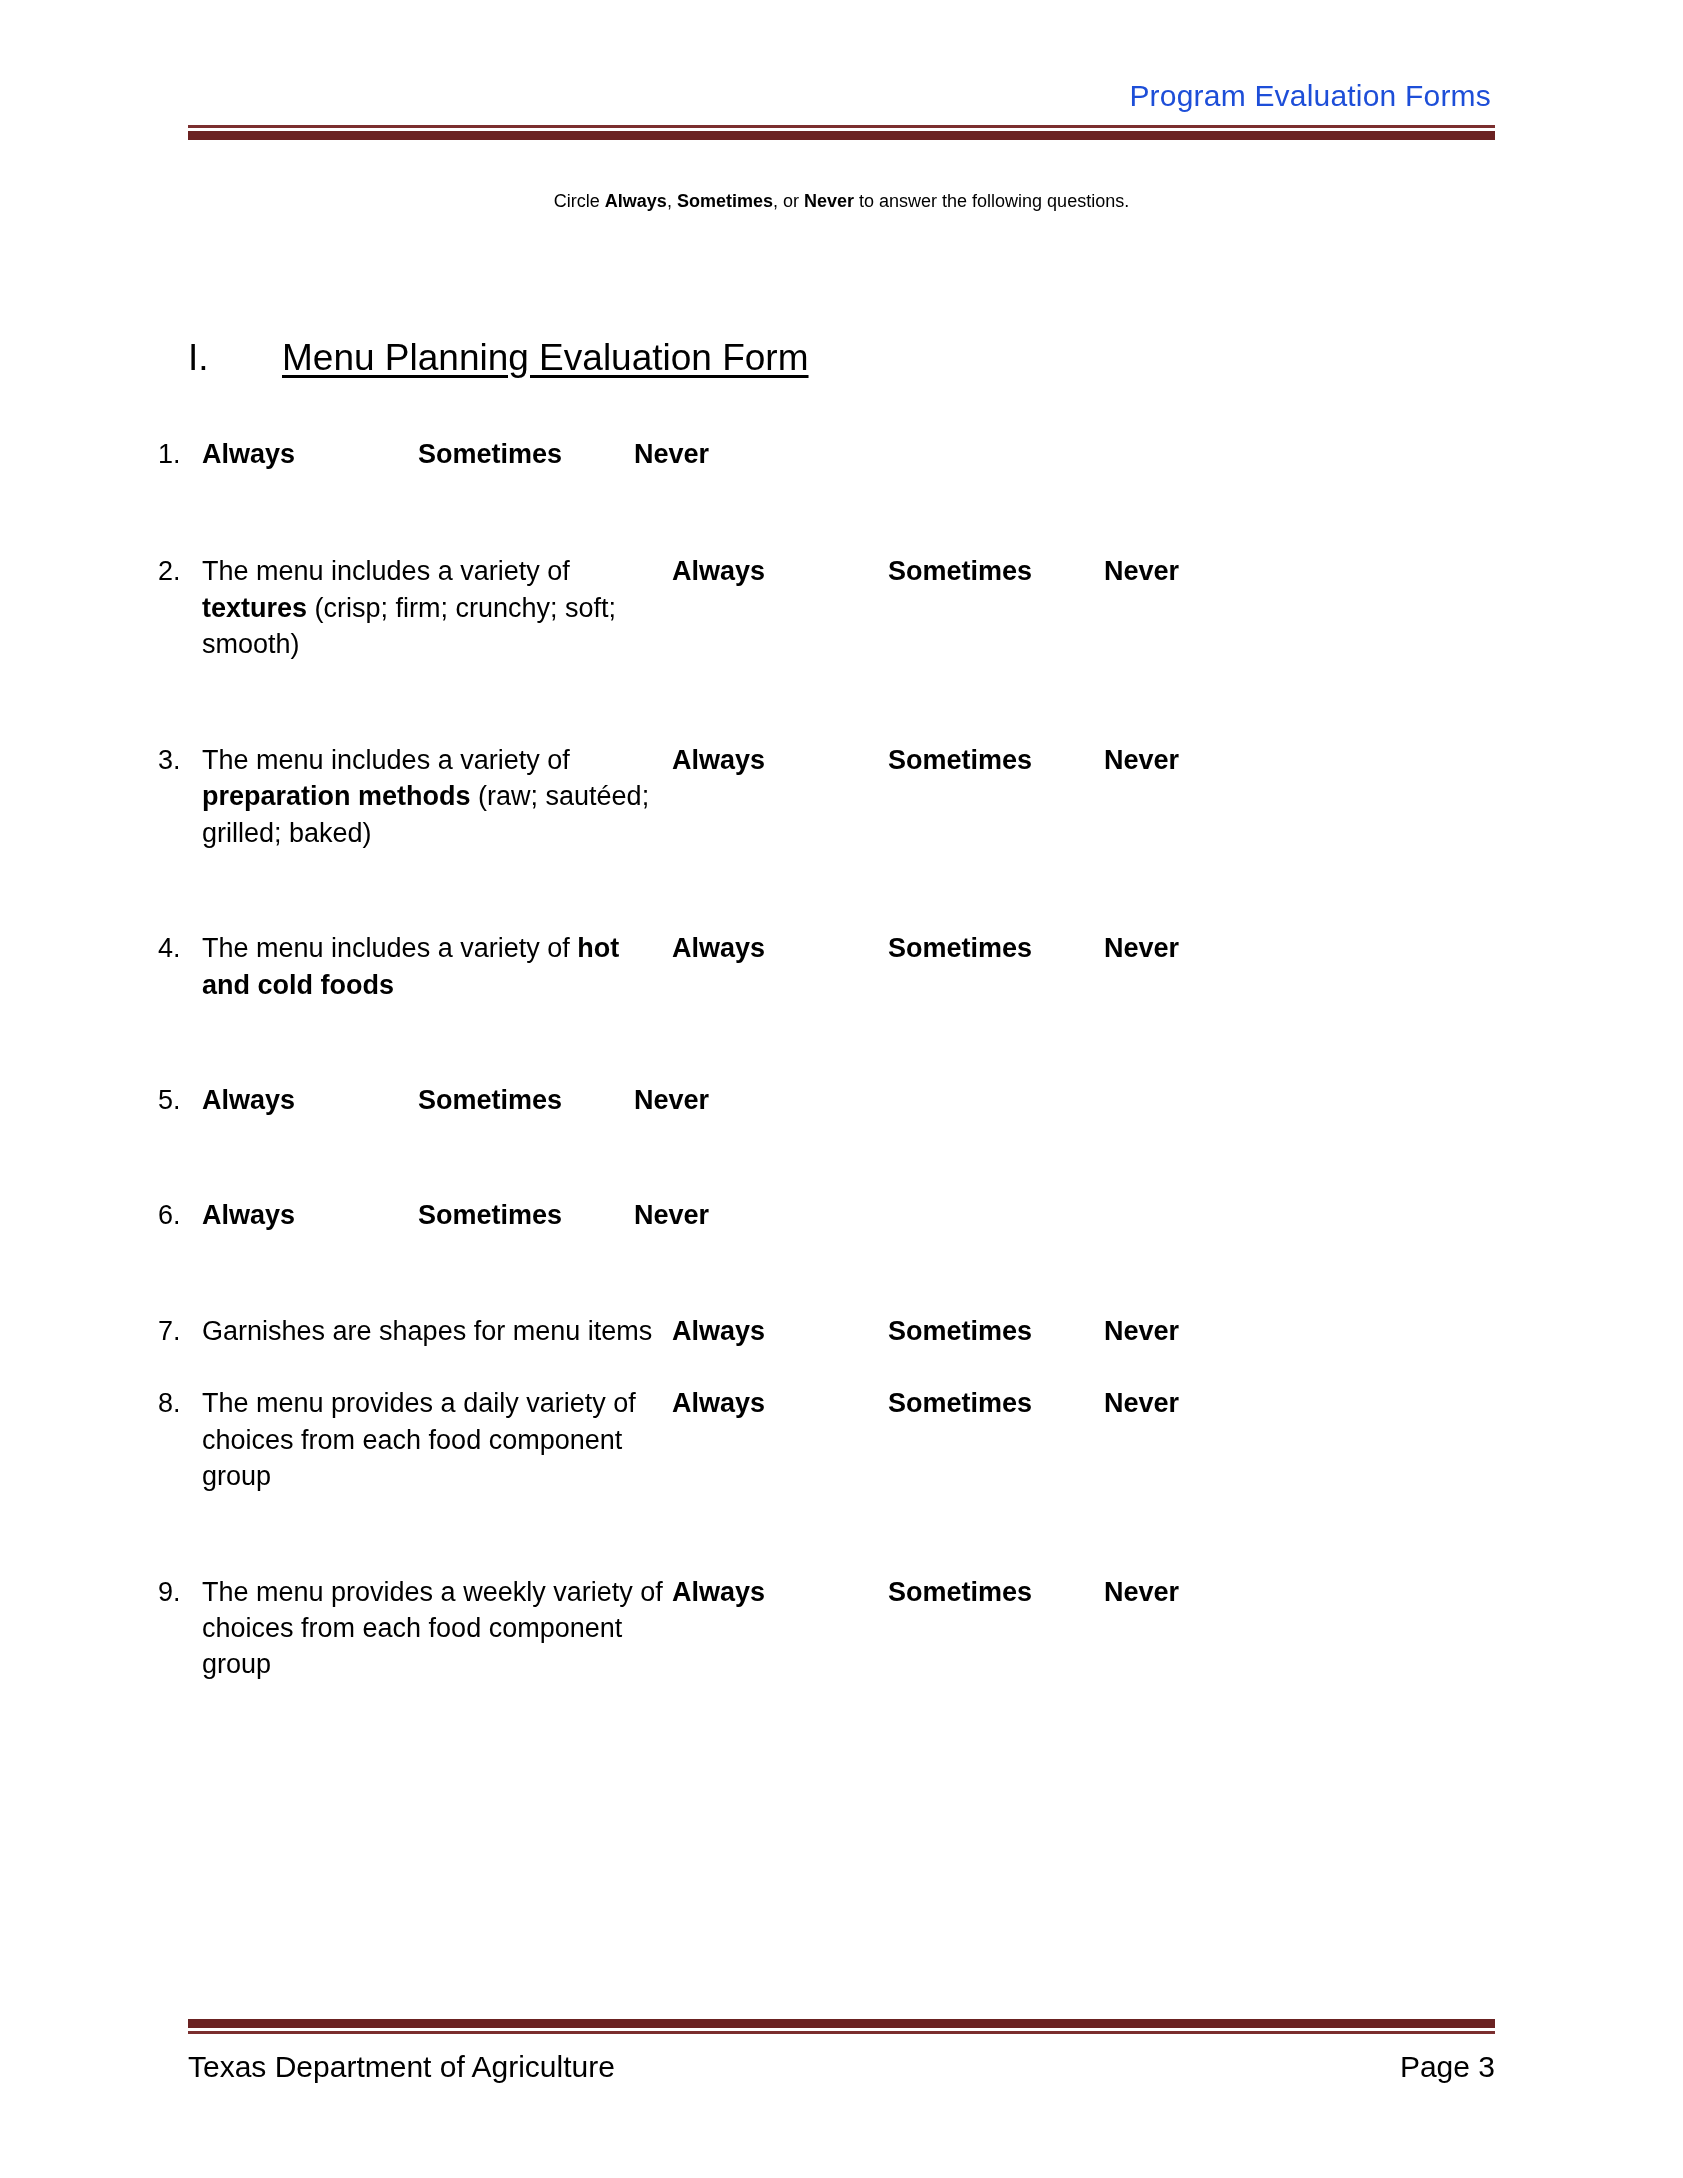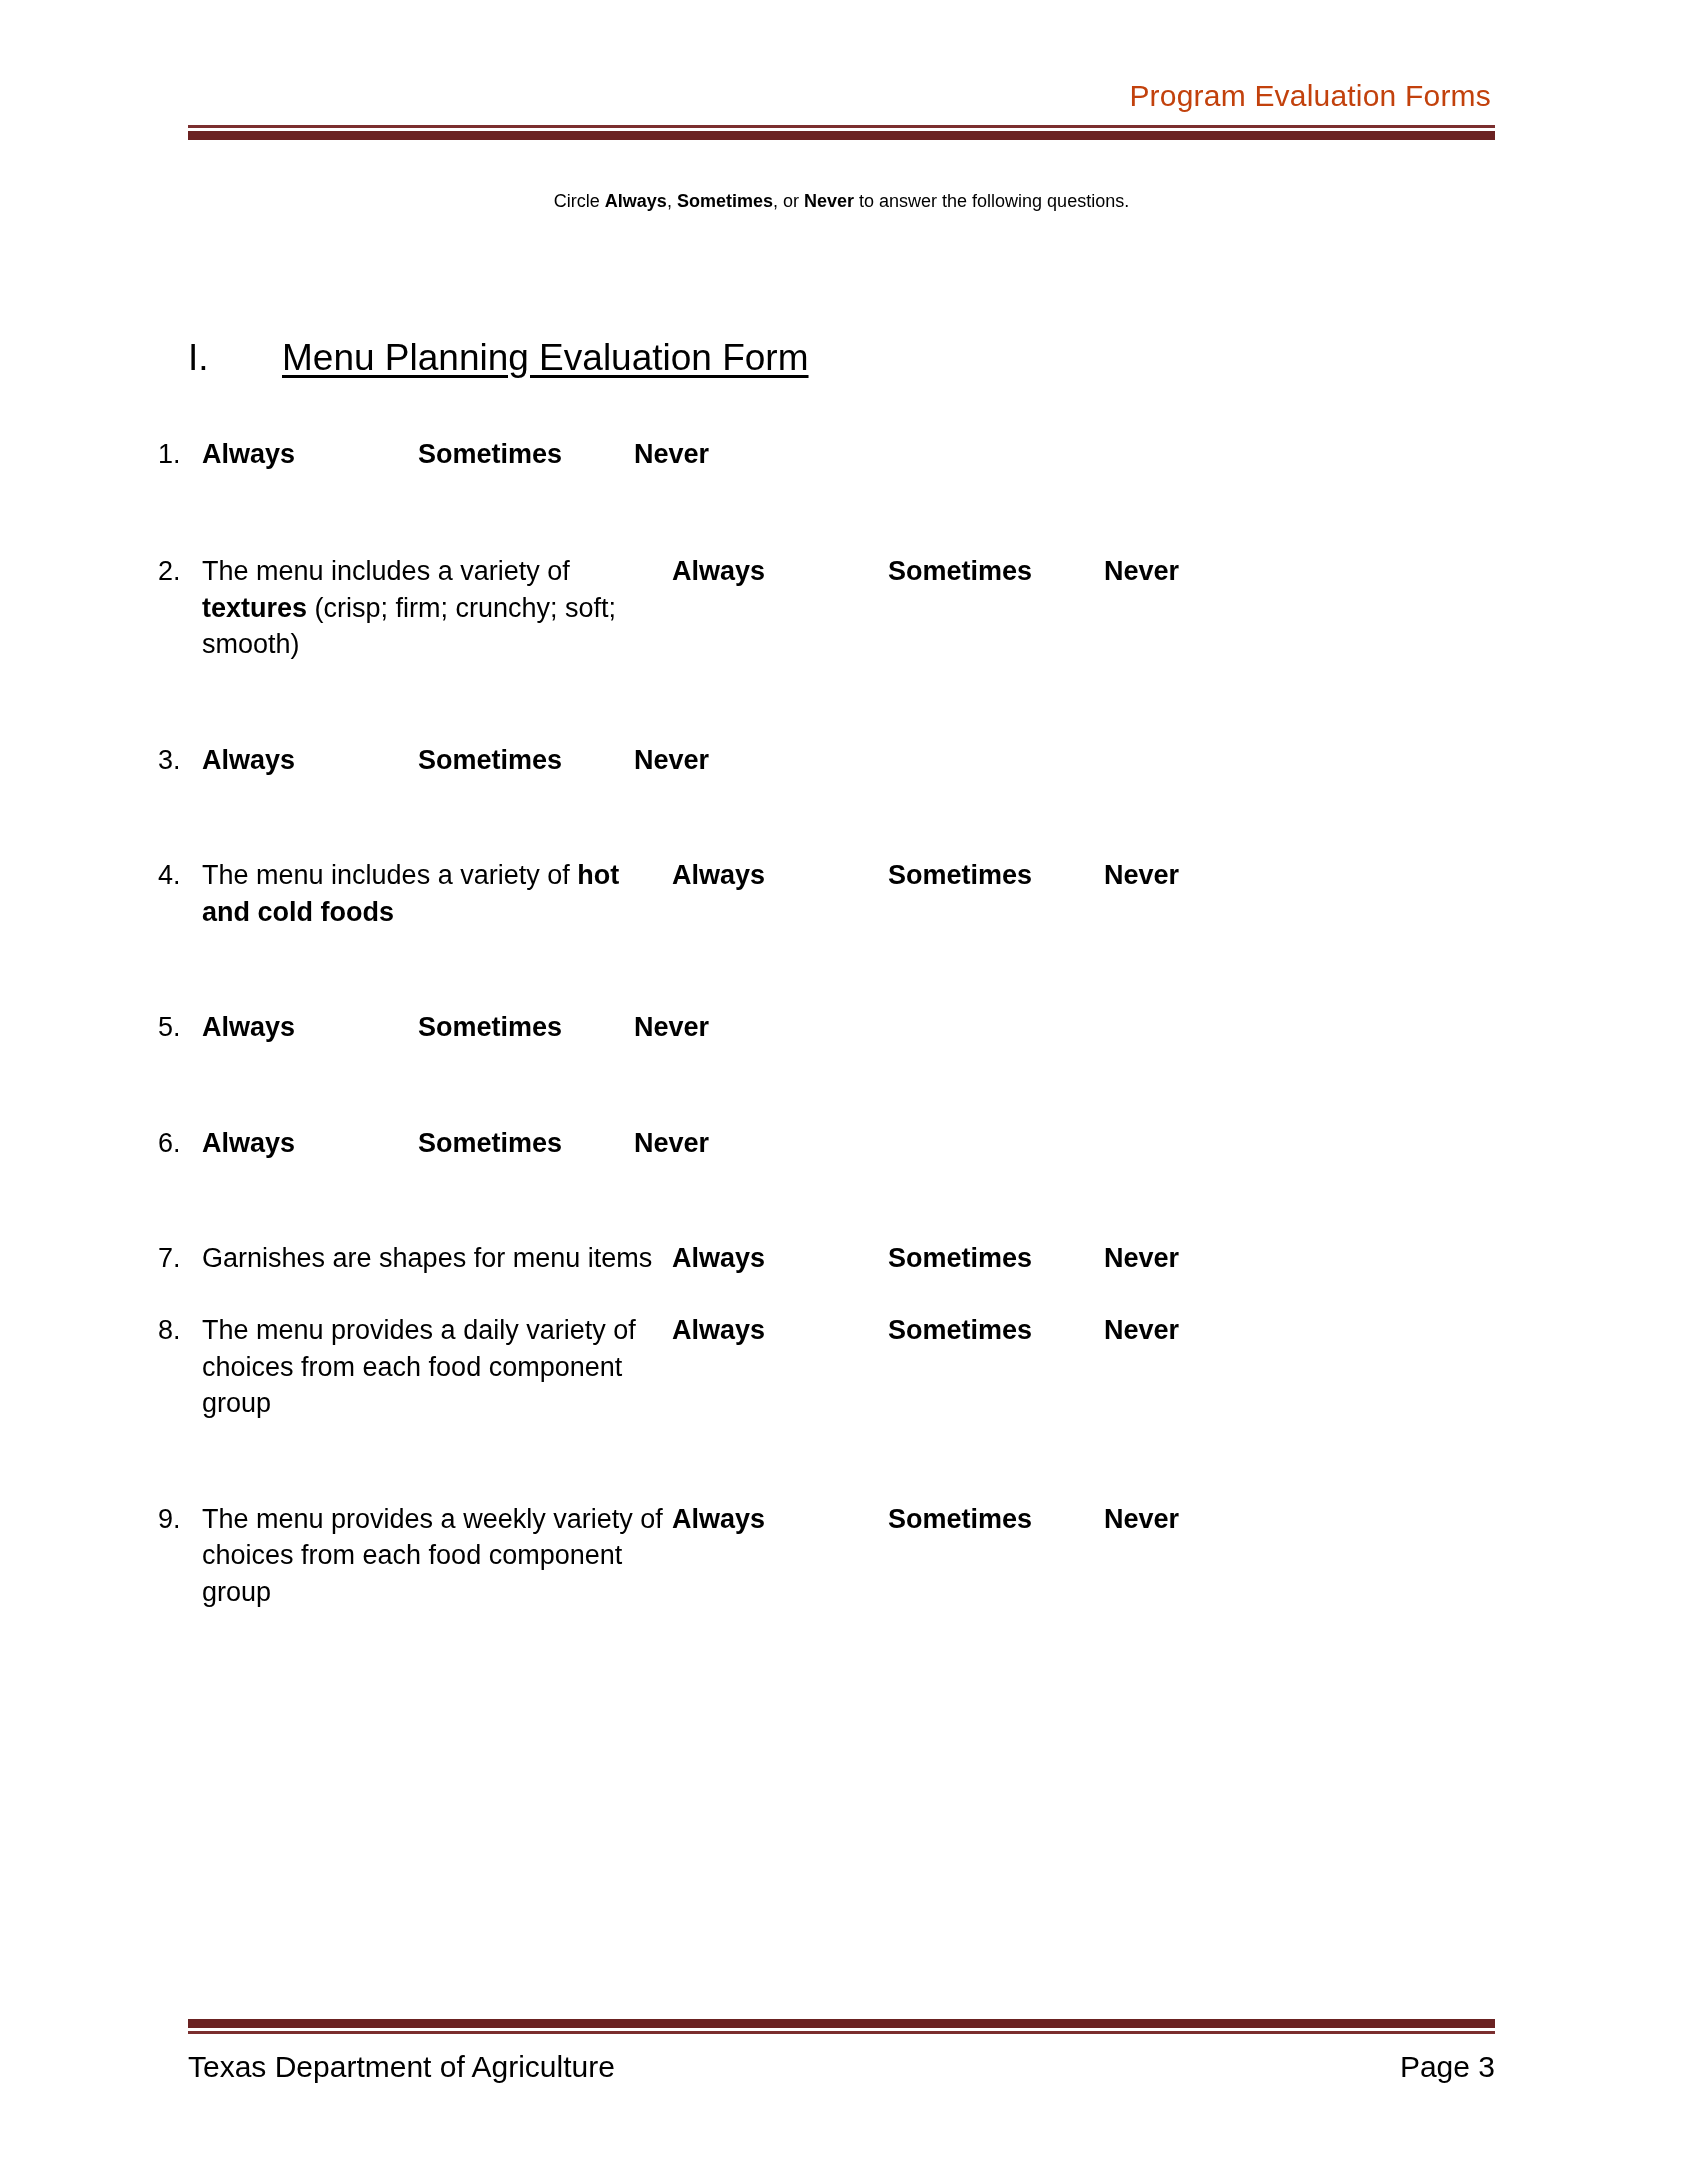--- a/index.html
+++ b/index.html
@@ -26,21 +26,21 @@
   .header {
     position: absolute;
     left: 188px;
     right: 188px;
     top: 77px;
   }
   .header-title {
     text-align: right;
     font-size: 30px;
     line-height: 1.25;
-    color: #c2410c;
+    color: #1d4ed8;
     letter-spacing: 0.2px;
     font-weight: 400;
     padding-right: 4px;
   }
   
   .rule-header {
     margin-top: 10px;
     width: 100%;
   }
   .rule-header .thin {
@@ -187,20 +187,21 @@
       <div class="q-row">
         <span class="q-num">2.</span>
         <span class="q-text"><span>The menu includes a variety of </span><b>textures</b><span> (crisp; firm; crunchy; soft; smooth)</span></span>
         <span class="q-opt always">Always</span>
         <span class="q-opt sometimes">Sometimes</span>
         <span class="q-opt never">Never</span>
       </div>
       <div style="height: 79px;"></div>
       <div class="q-row">
         <span class="q-num">3.</span>
+        <span class="q-text"><span>The menu includes a variety of </span><b>preparation methods</b><span> (raw; sautéed; grilled; baked)</span></span>
         <span class="q-opt always">Always</span>
         <span class="q-opt sometimes">Sometimes</span>
         <span class="q-opt never">Never</span>
       </div>
       <div style="height: 79px;"></div>
       <div class="q-row">
         <span class="q-num">4.</span>
         <span class="q-text"><span>The menu includes a variety of </span><b>hot and cold foods</b></span>
         <span class="q-opt always">Always</span>
         <span class="q-opt sometimes">Sometimes</span>

